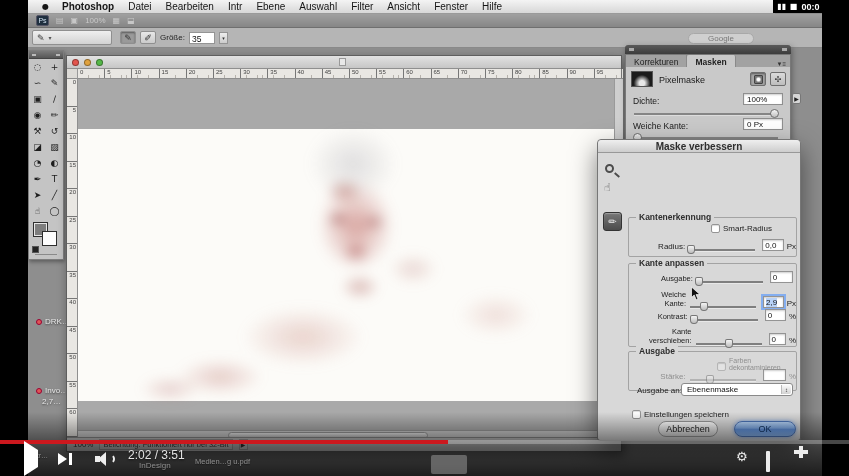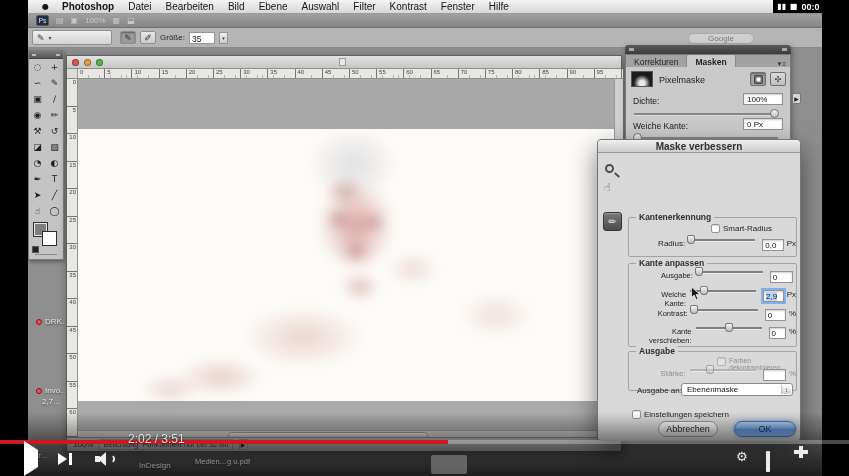--- a/index.html
+++ b/index.html
@@ -152,21 +152,21 @@
   .cb{width:9px;height:9px;background:#fff;border:1px solid #949494;border-radius:2px;box-shadow:inset 0 1px 1px rgba(0,0,0,.15);flex:none;}
   .cb.dis{background:#e3e3e3;border-color:#b5b5b5;}
   .fld{background:#fff;border:1px solid #949494;height:12px;font-size:8px;color:#111;display:flex;align-items:center;
        padding:0 2px;box-shadow:inset 0 1px 2px rgba(0,0,0,.2);}
   .fld.focus{outline:2px solid #84aef0;background:#fff;}
   .fld.focus b{background:#b9d3f8;font-weight:normal;}
   .sl{position:relative;height:2px;background:#7f7f7f;box-shadow:0 1px 0 #e8e8e8;flex:none;}
   .sl.dis{background:#b3b3b3;}
   .knob{position:absolute;top:-4px;width:8px;height:9px;margin-left:-4px;background:linear-gradient(#f4f4f4,#bdbdbd);
         border:1px solid #777;border-radius:2px 2px 45% 45%;}
-  .row{position:absolute;display:flex;align-items:flex-start;padding-left:20px;}
+  .row{position:absolute;display:flex;align-items:flex-end;padding-left:20px;}
   .thumbbtn{position:absolute;left:58px;top:9px;width:34px;height:27px;background:#fff;border:1px solid #8d8d8d;border-radius:2px;}
   .thumbbtn .ell{position:absolute;left:5px;top:7px;width:19px;height:12px;border:1px dashed #555;border-radius:50%;transform:rotate(-14deg);}
   .thumbbtn .blob{position:absolute;left:9px;top:9px;width:10px;height:8px;background:#9a9a9a;border-radius:50%;}
   .thumbbtn .arr{position:absolute;right:-7px;top:9px;font-size:6px;color:#333;}
   .cursor-svg{position:absolute;left:92px;top:146px;z-index:5;}
   .dd{position:absolute;display:flex;align-items:center;background:#fff;border:1px solid #8a8a8a;border-radius:3px;height:13px;
       font-size:8px;color:#111;padding:0 14px 0 5px;}
   .dd .ddarr{position:absolute;right:1px;top:1px;bottom:1px;width:10px;background:linear-gradient(#fbfbfb,#d2d2d2);
              border-left:1px solid #bbb;border-radius:0 2px 2px 0;display:flex;align-items:center;justify-content:center;
              font-size:6px;color:#333;}
@@ -207,25 +207,25 @@
 <div id="screen">
 
   <div class="stage">
 
     <div class="menubar">
       <span class="apple glyph">●</span>
       <span style="display:flex">
           <span class="mi">Photoshop</span>
           <span class="mi">Datei</span>
           <span class="mi">Bearbeiten</span>
-          <span class="mi">Bild</span>
+          <span class="mi">Intr</span>
           <span class="mi">Ebene</span>
           <span class="mi">Auswahl</span>
           <span class="mi">Filter</span>
-          <span class="mi">Kontrast</span>
+          <span class="mi">Ansicht</span>
           <span class="mi">Fenster</span>
           <span class="mi">Hilfe</span>
         </span>
     </div>
 
     <div class="appbar">
       <span class="pslogo">Ps</span>
       <span class="abicon glyph">▤</span>
       <span class="abicon glyph">▣</span>
       <span class="abtext">100%</span>
@@ -528,17 +528,17 @@
   <div class="ytprogress">
     <span class="ytfill"></span>
   </div>
   <span class="ytctl" style="left:24px;top:450px;"><span class="play-tri"></span></span>
   <span class="ytctl next" style="left:58px;top:453px;">
     <span class="tri"></span>
       <span class="bar"></span>
     </span>
   <span class="ytctl vol" style="left:95px;top:452px;">
     <span class="box"></span><span class="cone"></span><span class="wave"></span></span>
-  <span class="ytctl yttime" style="left:128px;top:432px;">2:02 / 3:51</span>
+  <span class="ytctl yttime" style="left:128px;top:448px;">2:02 / 3:51</span>
   <span class="ytctl gear glyph" style="left:736px;top:449px;">⚙</span>
   <span class="ytctl" style="left:766px;top:453px;"><span class="theater"></span></span>
   <span class="ytctl" style="left:801px;top:452px;"><span class="fs"><span class="c2"></span></span></span>
 </div>
 
 </body></html>

